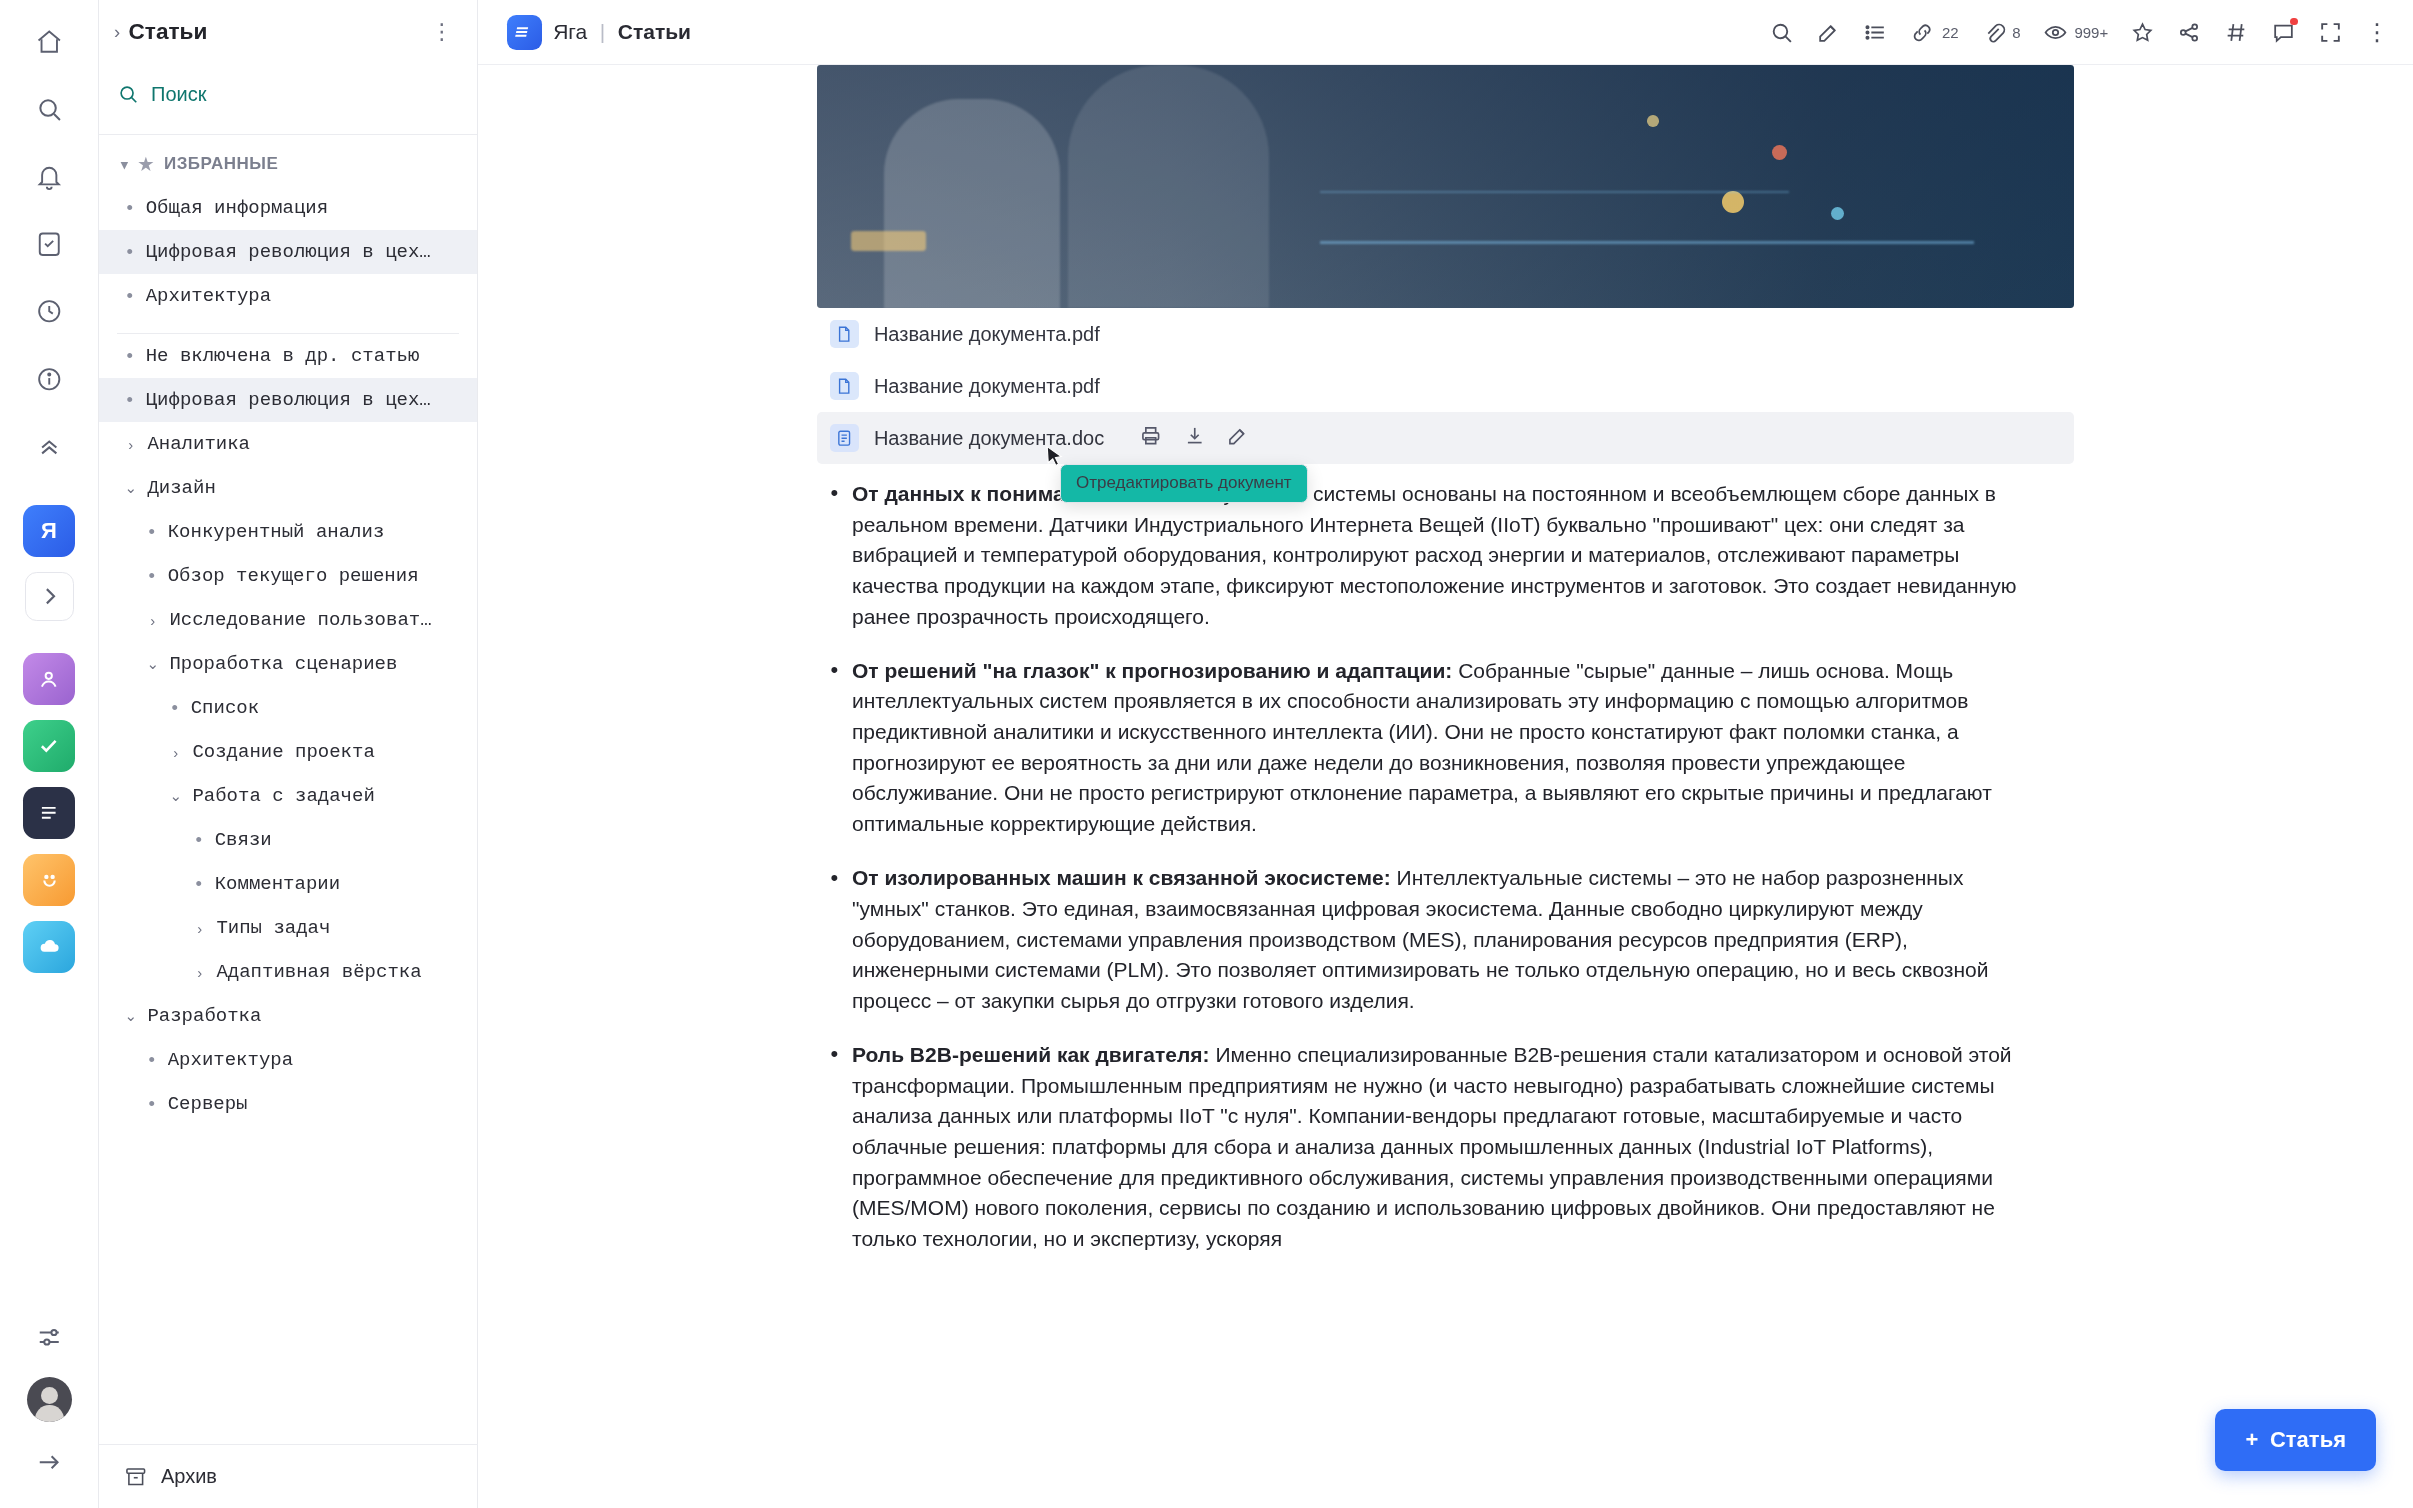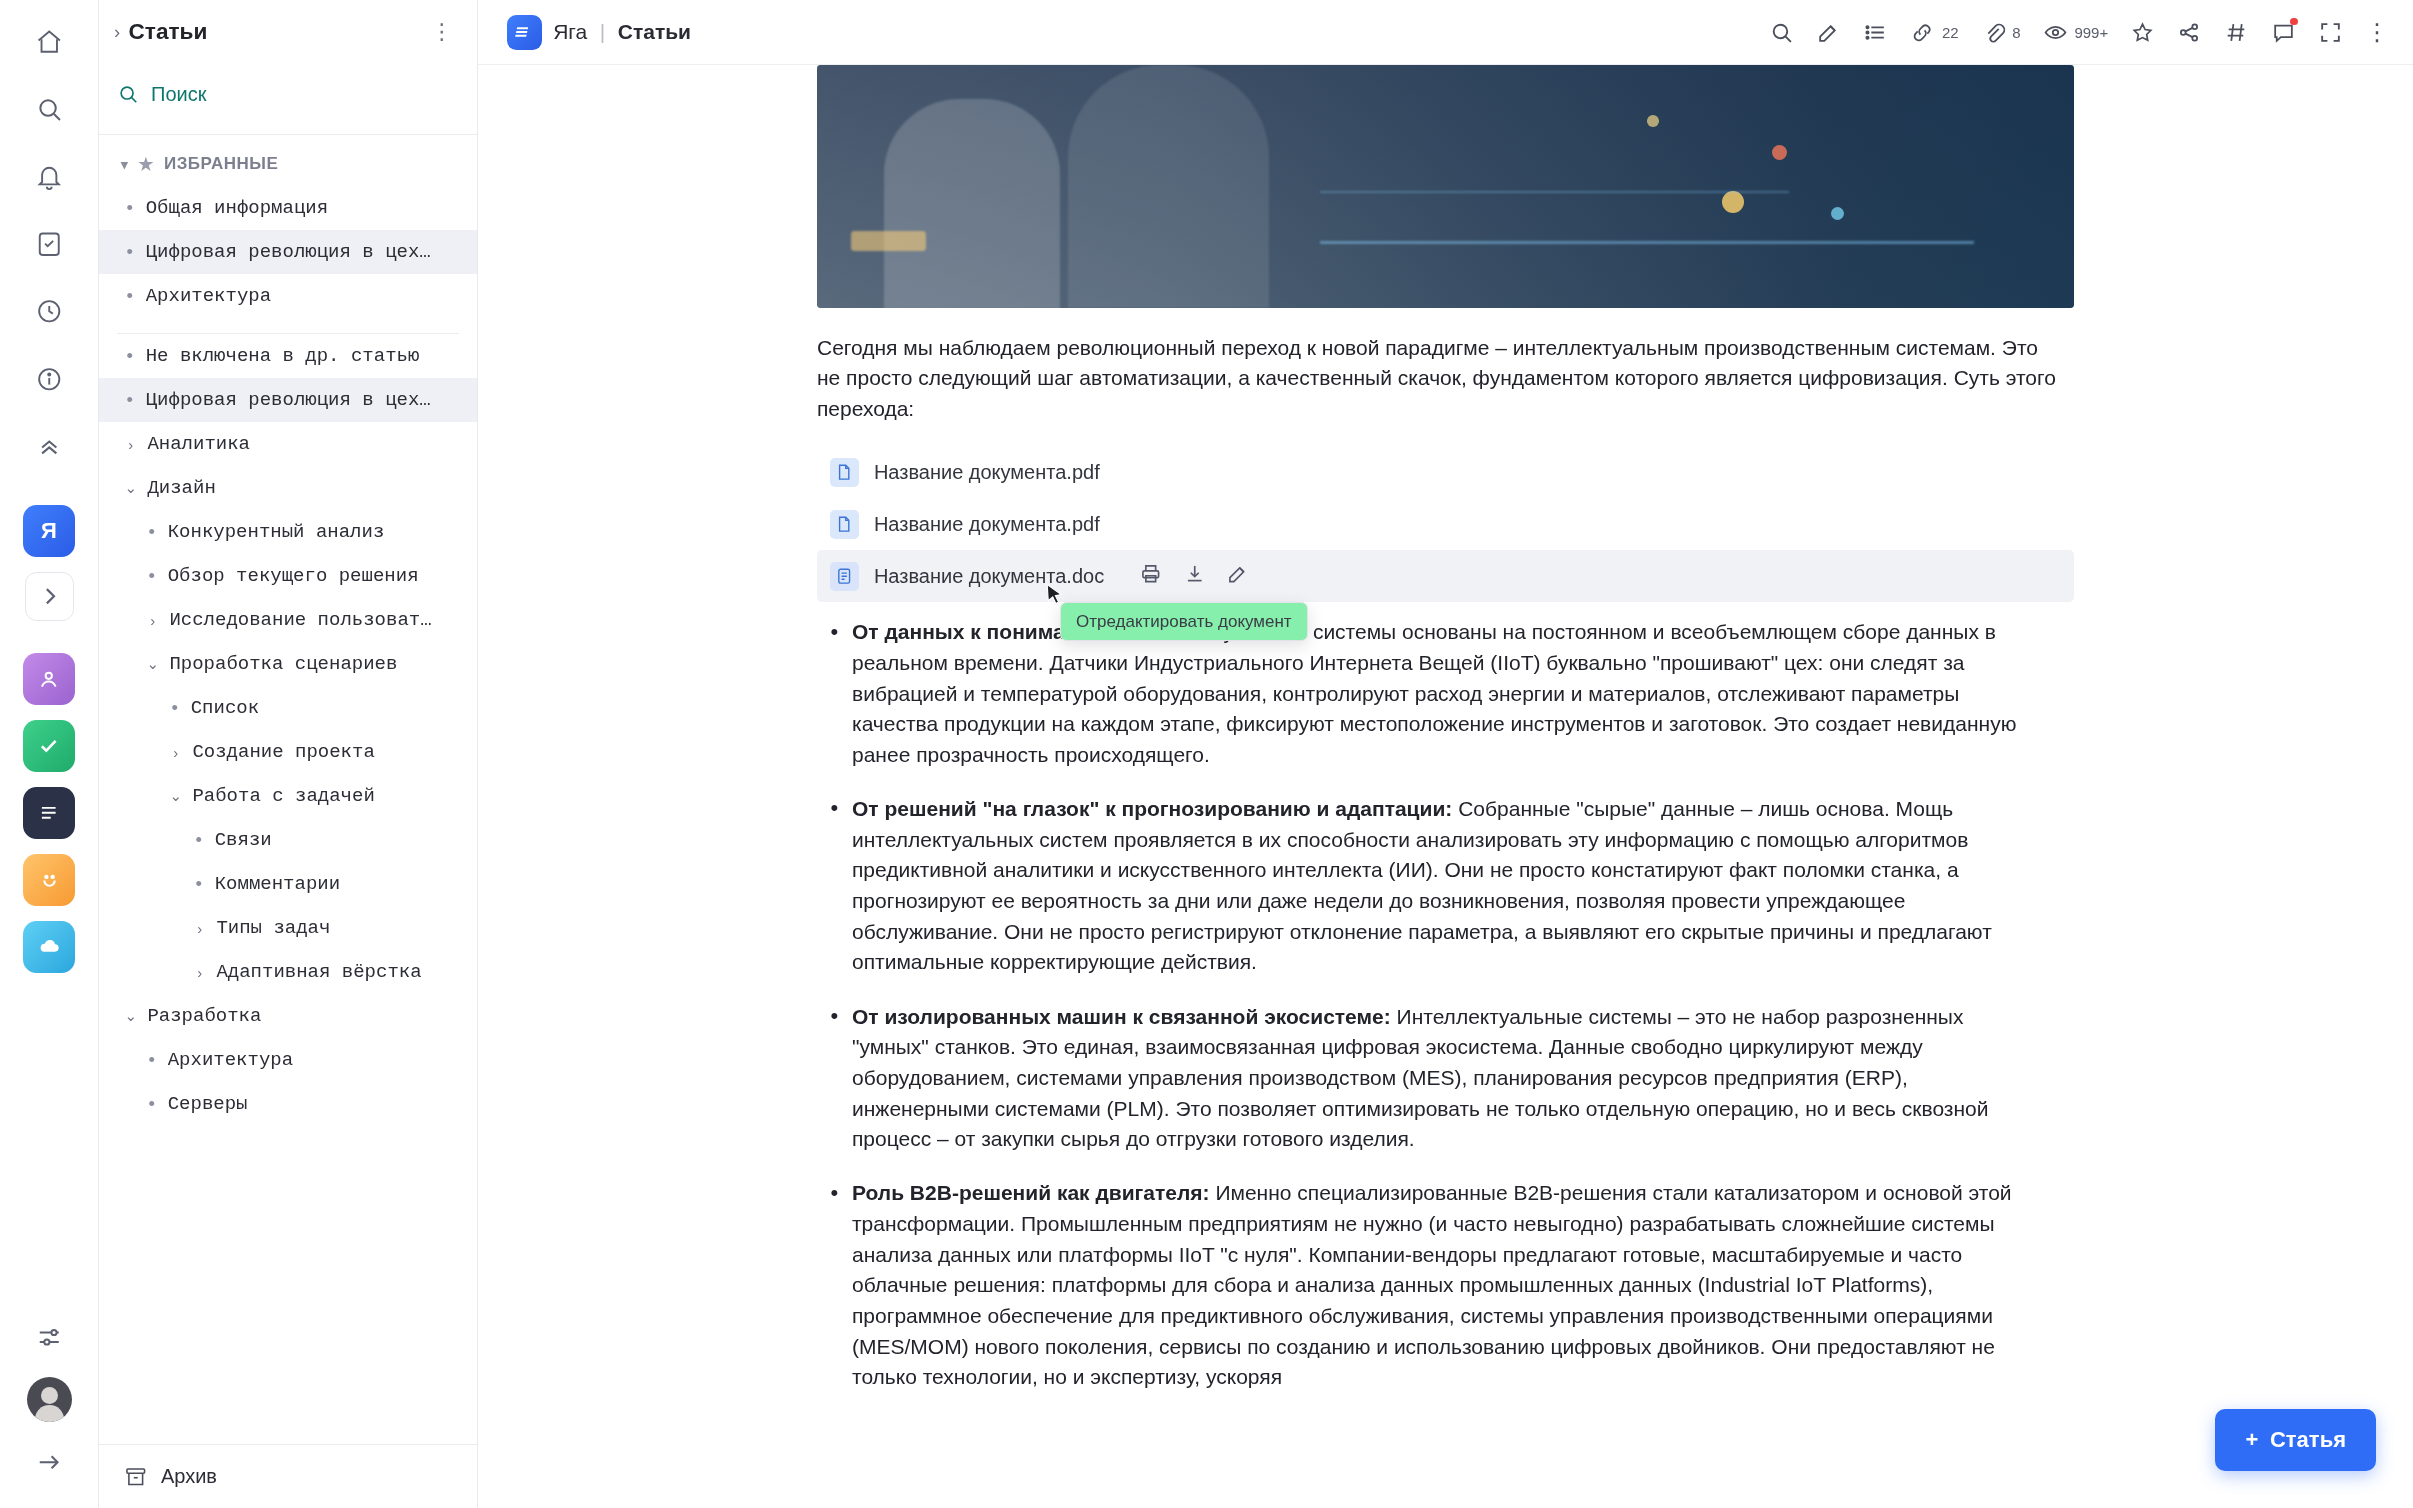--- a/index.html
+++ b/index.html
@@ -154,21 +154,21 @@
   }
   .file-row.hl { background: #f1f2f5; }
   .fi { width: 28.5px; height: 28.5px; border-radius: 5px; display:flex;align-items:center;justify-content:center; }
   .fi.pdf { background: #dbe7fb; }
   .fi.doc { background: #d9e4fb; }
   .row-tools { display:flex; align-items:center; gap: 20px; margin-left: 20px; color:#55586a;}
   .row-tools svg { width: 23.5px; height: 23.5px; }
 
   .tooltip {
     position: absolute; left: 243px; top: 52px;
-    background: #86efac; color: #3a3c46;
+    background: #14b8a6; color: #3a3c46;
     border: 0.8px solid #e2e3e9;
     box-shadow: 0 5px 17px rgba(0,0,0,.12);
     border-radius: 6.7px; padding: 8.4px 15px;
     font-size: 17px; white-space: nowrap;
     z-index: 20;
   }
   .cursor { position:absolute; left:225px; top:32px; width:0;height:0; z-index:21;}
   .cursor svg{width:25px;height:25px;}
 
   ul.bullets { list-style: none; margin-top: 15px; }
@@ -516,21 +516,20 @@
         <div class="glow" style="left:955px;top:80px;width:15px;height:15px;background:#ff7b5a;opacity:.75;"></div>
         <div class="glow" style="left:1014px;top:142px;width:13.4px;height:13.4px;background:#7de0ff;opacity:.7;"></div>
         <div class="glow" style="left:830px;top:50px;width:11.7px;height:11.7px;background:#ffe08a;opacity:.65;"></div>
         <div class="fig" style="left:67px;top:34px;width:176px;height:210px;border-radius:75px 75px 0 0;background:rgba(255,255,255,.18);"></div>
         <div class="fig" style="left:251px;top:0px;width:201px;height:243px;border-radius:92px 92px 0 0;background:rgba(255,255,255,.10);"></div>
         <div class="fig" style="left:34px;top:166px;width:75px;height:20px;background:rgba(255,210,120,.55);border-radius:3.4px;"></div>
         <div class="fig" style="left:503px;top:176px;width:654px;height:2.5px;background:rgba(140,210,255,.45);"></div>
         <div class="fig" style="left:503px;top:126px;width:469px;height:1.7px;background:rgba(140,210,255,.30);"></div>
       </div>
 
-      <div class="para">Сегодня мы наблюдаем революционный переход к новой парадигме – интеллектуальным производственным системам. Это не просто следующий шаг автоматизации, а качественный скачок, фундаментом которого является цифровизация. Суть этого перехода:</div>
 
       <div class="file-row">
         <span class="fi pdf">
           <svg viewBox="0 0 24 24" width="18.4" height="18.4" fill="none" stroke="#3b74d6" stroke-width="1.8">
               <path d="M6 3h8l4 4v14H6z"></path>
               <path d="M14 3v4h4"></path>
             </svg>
         </span>
         <span>Название документа.pdf</span>
       </div>

